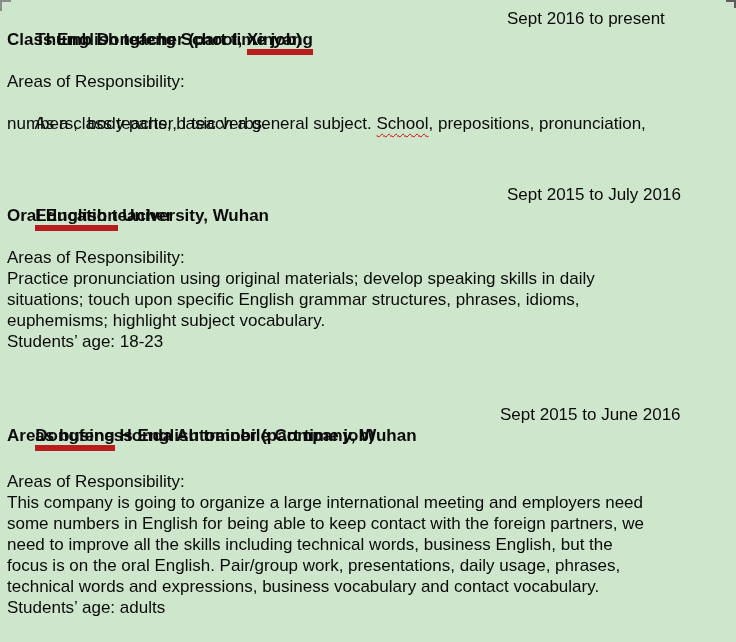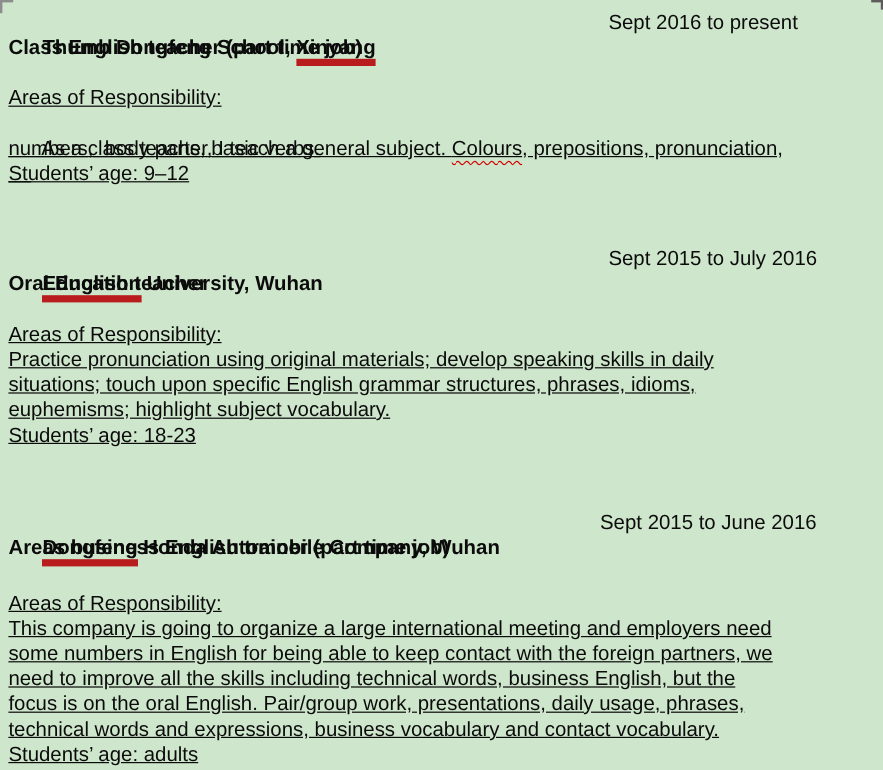--- a/index.html
+++ b/index.html
@@ -30,21 +30,21 @@
     position: absolute;
     top: 0;
     left: 500px;
     font-weight: normal;
     white-space: pre;
     text-align: right;
   }
   .date.d3 { left: 493px; }
 
   .blank { height: 21px; }
-  .line  { height: 21px; white-space: pre; text-decoration: underline; }
+  .line  { height: 21px; white-space: pre; }
   .mt4   { margin-top: 4px; }
 
   
   .flag {
     text-decoration: underline;
     text-decoration-style: wavy;
     text-decoration-color: #d40000;
     text-decoration-thickness: 1px;
     text-underline-offset: 4px;
     text-decoration-skip-ink: none;
@@ -83,24 +83,23 @@
 
   <div class="job job-1">
     <div class="hline">
       <span>Thumb Dongfeng School, </span><span class="flag-u">Xinyang</span><span></span>
       <span class="date">Sept 2016 to present</span>
     </div>
     <div class="hline">Class English teacher (part time job)</div>
     <div class="blank"></div>
     <div class="line">Areas of Responsibility:</div>
     <div class="line">
-      <span>As a class teacher, I teach a general subject. </span><span class="flag">Colours</span><span>, prepositions, pronunciation,</span>
+      <span>As a class teacher, I teach a general subject. </span><span class="flag">School</span><span>, prepositions, pronunciation,</span>
     </div>
     <div class="line">numbers,  body parts, basic verbs.</div>
-    <div class="line">Students’ age: 9–12</div>
   </div>
 
   <div class="job job-2">
     <div class="hline">
       <span></span><span class="flag-u">Education</span><span> University, Wuhan</span>
       <span class="date">Sept 2015 to July 2016</span>
     </div>
     <div class="hline">Oral English teacher</div>
     <div class="blank"></div>
     <div class="line">Areas of Responsibility:</div>

